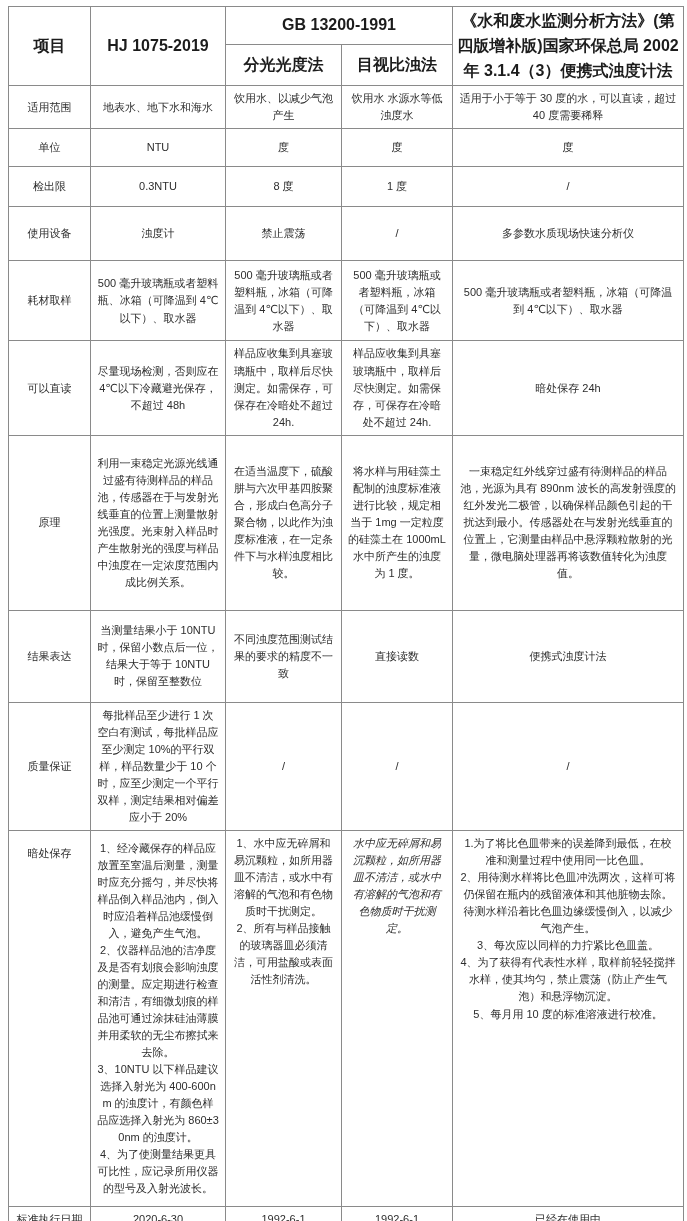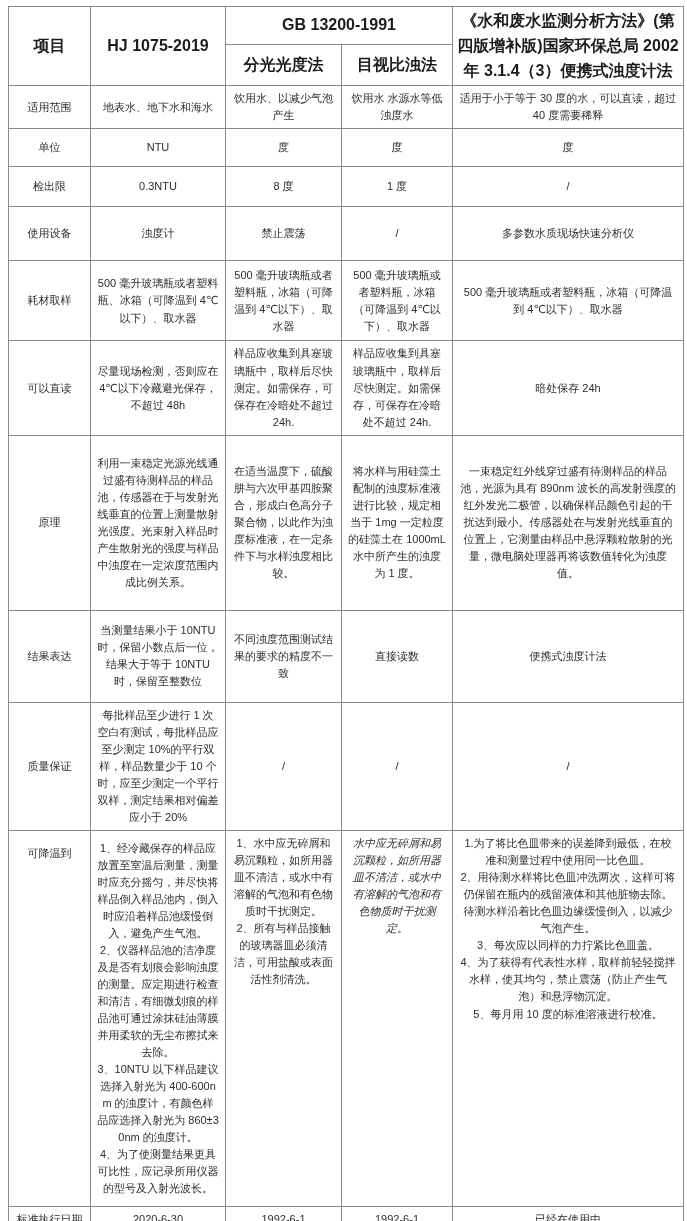--- a/index.html
+++ b/index.html
@@ -132,21 +132,21 @@
 
     <tr style="height:118px;">
       <td>质量保证</td>
       <td>每批样品至少进行 1 次空白有测试，每批样品应至少测定 10%的平行双样，样品数量少于 10 个时，应至少测定一个平行双样，测定结果相对偏差应小于 20%</td>
       <td>/</td>
       <td>/</td>
       <td>/</td>
     </tr>
 
     <tr style="height:376px;">
-      <td style="vertical-align:top;padding-top:14px;">可降温到</td>
+      <td style="vertical-align:top;padding-top:14px;">暗处保存</td>
       <td class="t-left">1、经冷藏保存的样品应放置至室温后测量，测量时应充分摇匀，并尽快将样品倒入样品池内，倒入时应沿着样品池缓慢倒入，避免产生气泡。
 2、仪器样品池的洁净度及是否有划痕会影响浊度的测量。应定期进行检查和清洁，有细微划痕的样品池可通过涂抹硅油薄膜并用柔软的无尘布擦拭来去除。
 3、10NTU 以下样品建议选择入射光为 400-600nm 的浊度计，有颜色样品应选择入射光为 860±30nm 的浊度计。
 4、为了使测量结果更具可比性，应记录所用仪器的型号及入射光波长。</td>
       <td class="t-left" style="vertical-align:top;">1、水中应无碎屑和易沉颗粒，如所用器皿不清洁，或水中有溶解的气泡和有色物质时干扰测定。
 2、所有与样品接触的玻璃器皿必须清洁，可用盐酸或表面活性剂清洗。</td>
       <td style="vertical-align:top;font-style:italic;">水中应无碎屑和易沉颗粒，如所用器皿不清洁，或水中有溶解的气泡和有色物质时干扰测定。</td>
       <td class="t-left" style="vertical-align:top;">1.为了将比色皿带来的误差降到最低，在校准和测量过程中使用同一比色皿。
 2、用待测水样将比色皿冲洗两次，这样可将仍保留在瓶内的残留液体和其他脏物去除。待测水样沿着比色皿边缘缓慢倒入，以减少气泡产生。
 3、每次应以同样的力拧紧比色皿盖。

